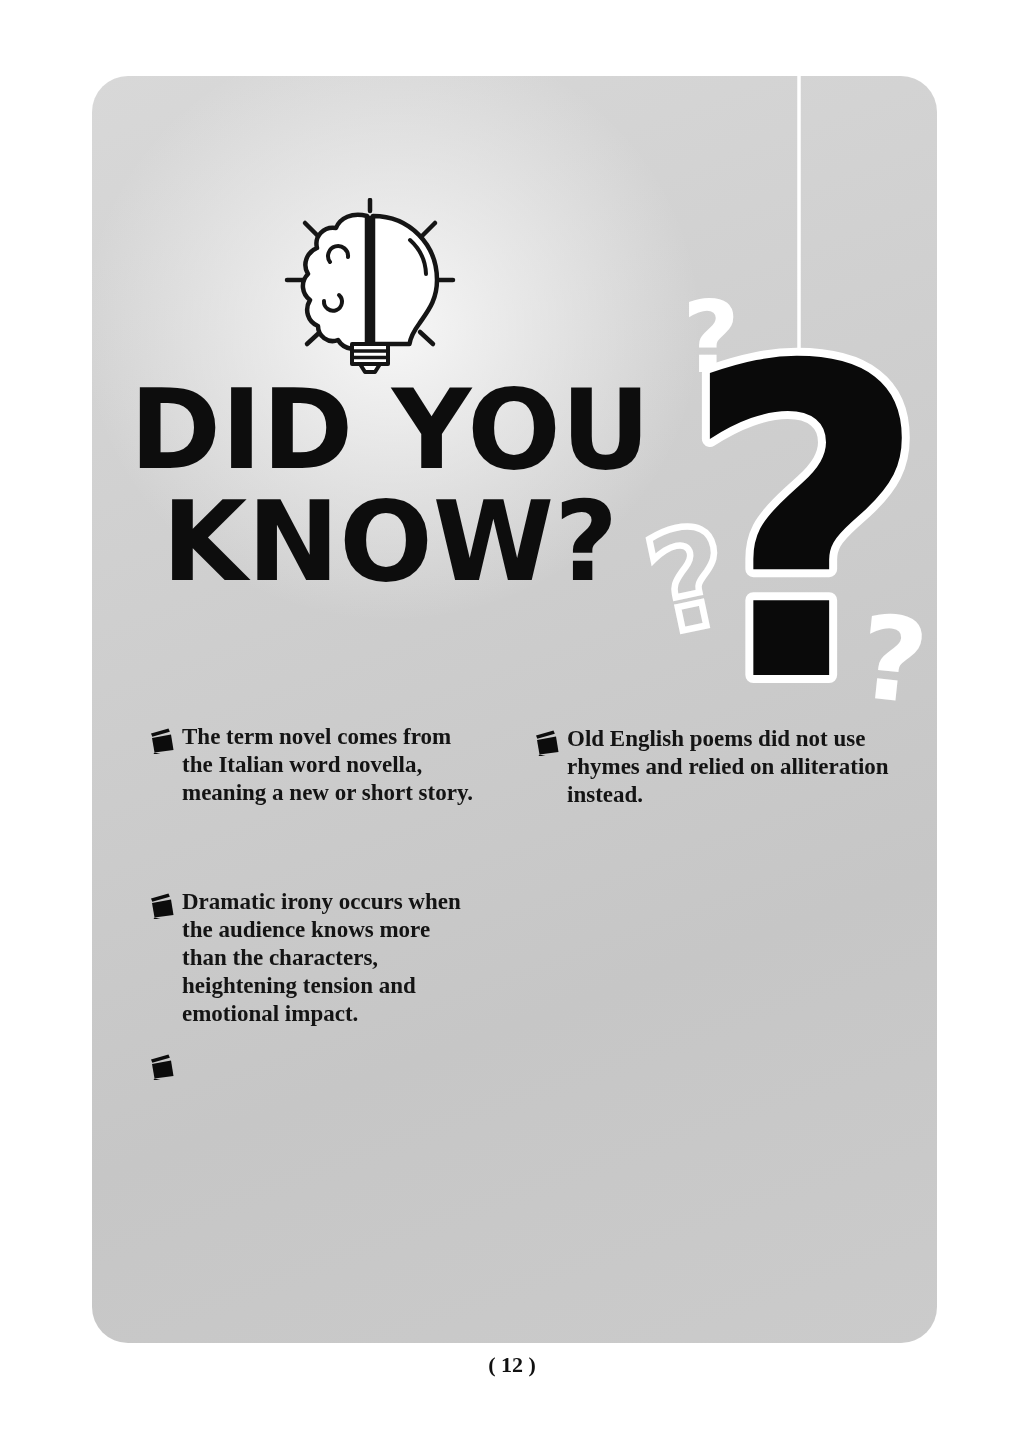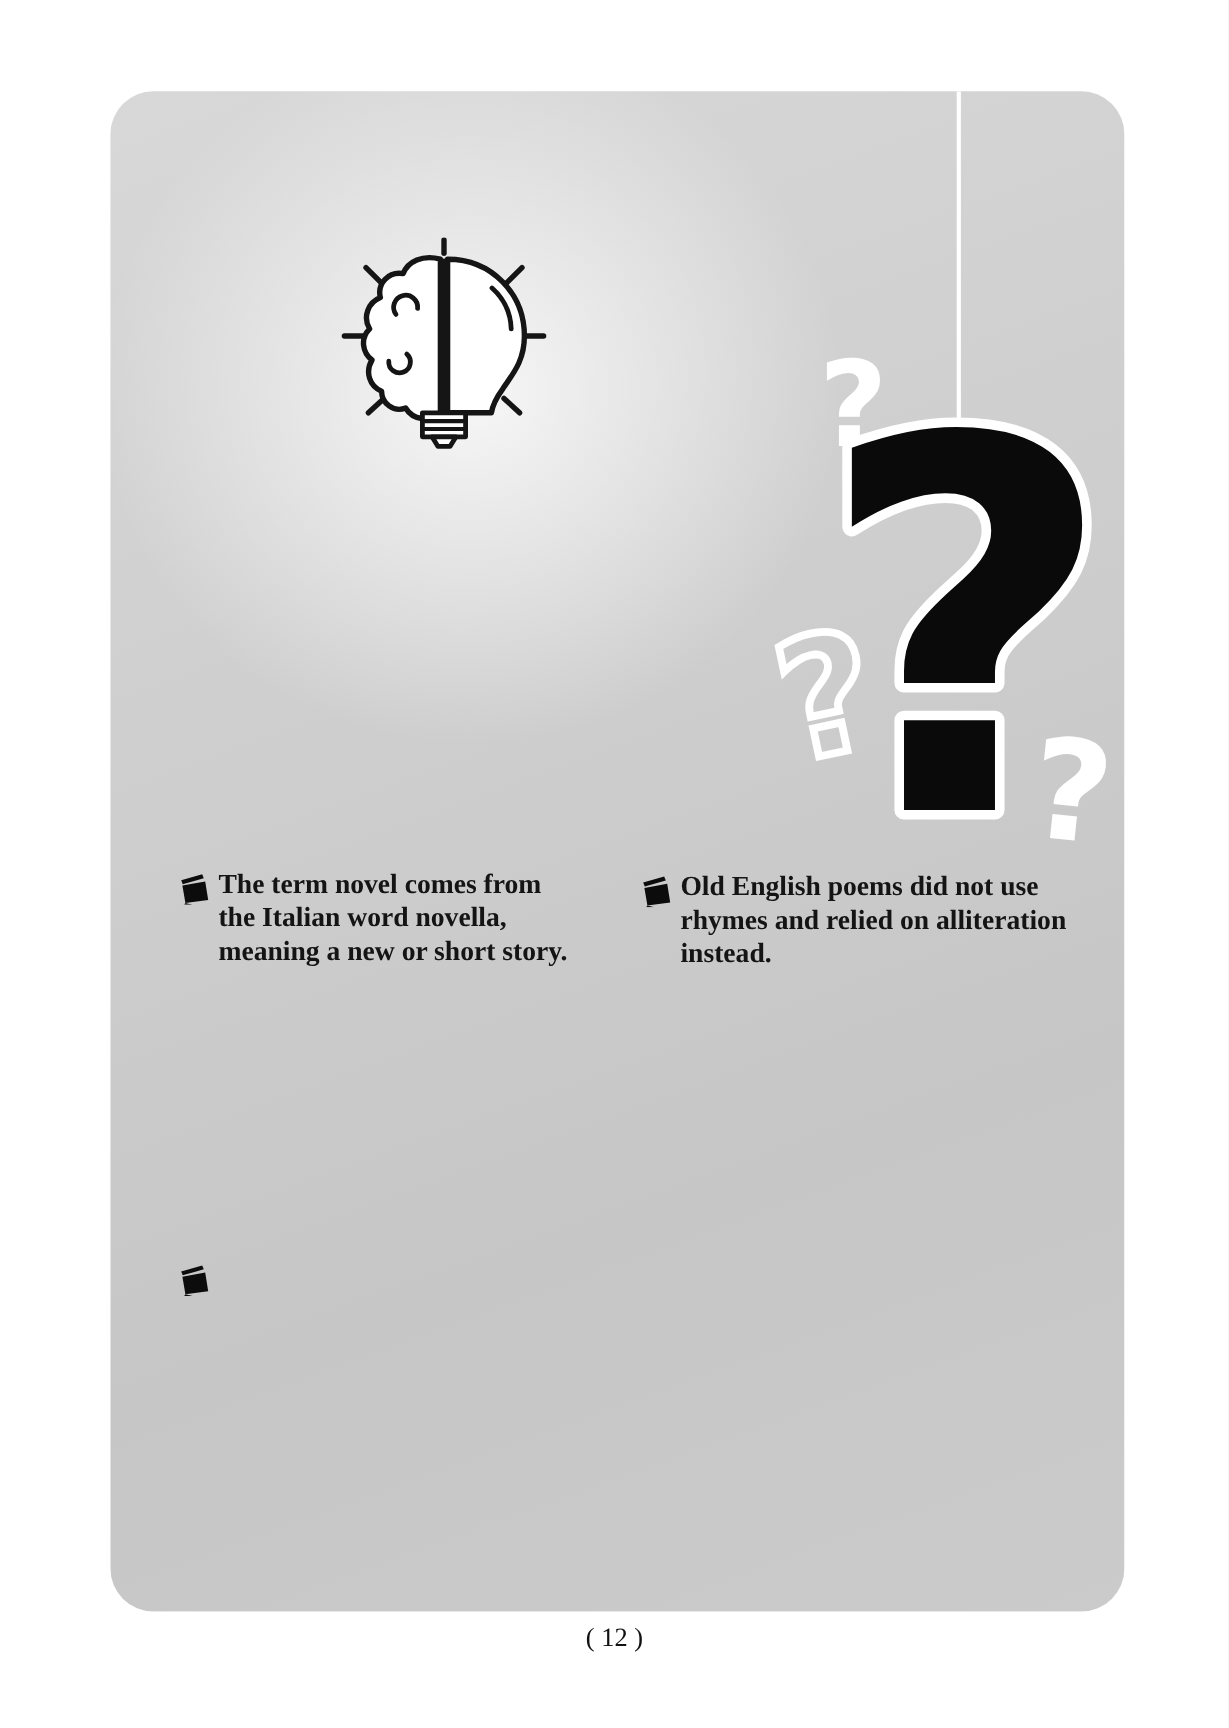--- a/index.html
+++ b/index.html
@@ -25,21 +25,21 @@
   }
   .fact{position:absolute;z-index:3;}
   .book{position:absolute;left:0;top:3px;width:28px;height:28px;}
   .fact-text{
     margin:0 0 0 34px;white-space:pre-line;color:#141414;
     font-family:"Liberation Serif", serif;font-weight:bold;
     font-size:23px;line-height:28px;
   }
   .footer{
     position:absolute;left:0;right:0;top:1352px;text-align:center;z-index:1;
-    color:#111111;font-family:"Liberation Serif", serif;font-weight:normal;
+    color:#111111;font-family:"Liberation Serif", serif;font-weight:bold;
     font-size:22px;line-height:26px;
   }
 </style>
 </head>
 <body>
 
 <div class="page">
 
   <div class="card">
 
@@ -69,20 +69,24 @@
       <path stroke-width="4" d="M44 103 A9 9 0 1 0 59 97"></path>
 
       <line x1="90" y1="20" x2="90" y2="146" stroke-width="5"></line>
 
       <rect fill="#ffffff" x="72" y="146" width="36" height="20" stroke-width="4"></rect>
       <line x1="72" y1="153" x2="108" y2="153" stroke-width="3.5"></line>
       <line x1="72" y1="159.5" x2="108" y2="159.5" stroke-width="3.5"></line>
       <path fill="#ffffff" stroke-width="4" d="M80 166 L100 166 L95 174 L85 174 Z"></path>
     </svg>
 
+    <div class="title">
+      <div>DID YOU</div>
+      <div>KNOW?</div>
+    </div>
 
     <div class="fact" style="left:56px;top:647px;width:340px">
       <span class="book">
         <svg width="28" height="28" viewBox="0 0 28 28" fill="#0c0c0c">
           <path d="M3 7.5 L20.5 2.5 L21.8 5.8 L4.3 10.8 Z"></path>
           <path d="M4 12 L23 8.5 L25.5 24 L6.5 26.5 Z"></path>
           <path d="M6.5 26.5 L12.5 28 L5.5 28 Z"></path>
         </svg>
       </span>
       <p class="fact-text">The term novel comes from
@@ -96,20 +100,34 @@
           <path d="M3 7.5 L20.5 2.5 L21.8 5.8 L4.3 10.8 Z"></path>
           <path d="M4 12 L23 8.5 L25.5 24 L6.5 26.5 Z"></path>
           <path d="M6.5 26.5 L12.5 28 L5.5 28 Z"></path>
         </svg>
       </span>
       <p class="fact-text">Old English poems did not use
 rhymes and relied on alliteration
 instead.</p>
     </div>
 
+    <div class="fact" style="left:56px;top:812px;width:340px">
+      <span class="book">
+        <svg width="28" height="28" viewBox="0 0 28 28" fill="#0c0c0c">
+          <path d="M3 7.5 L20.5 2.5 L21.8 5.8 L4.3 10.8 Z"></path>
+          <path d="M4 12 L23 8.5 L25.5 24 L6.5 26.5 Z"></path>
+          <path d="M6.5 26.5 L12.5 28 L5.5 28 Z"></path>
+        </svg>
+      </span>
+      <p class="fact-text">Dramatic irony occurs when
+the audience knows more
+than the characters,
+heightening tension and
+emotional impact.</p>
+    </div>
 
 
     <div class="fact" style="left:56px;top:973px;width:340px">
       <span class="book">
         <svg width="28" height="28" viewBox="0 0 28 28" fill="#0c0c0c">
           <path d="M3 7.5 L20.5 2.5 L21.8 5.8 L4.3 10.8 Z"></path>
           <path d="M4 12 L23 8.5 L25.5 24 L6.5 26.5 Z"></path>
           <path d="M6.5 26.5 L12.5 28 L5.5 28 Z"></path>
         </svg>
       </span>

